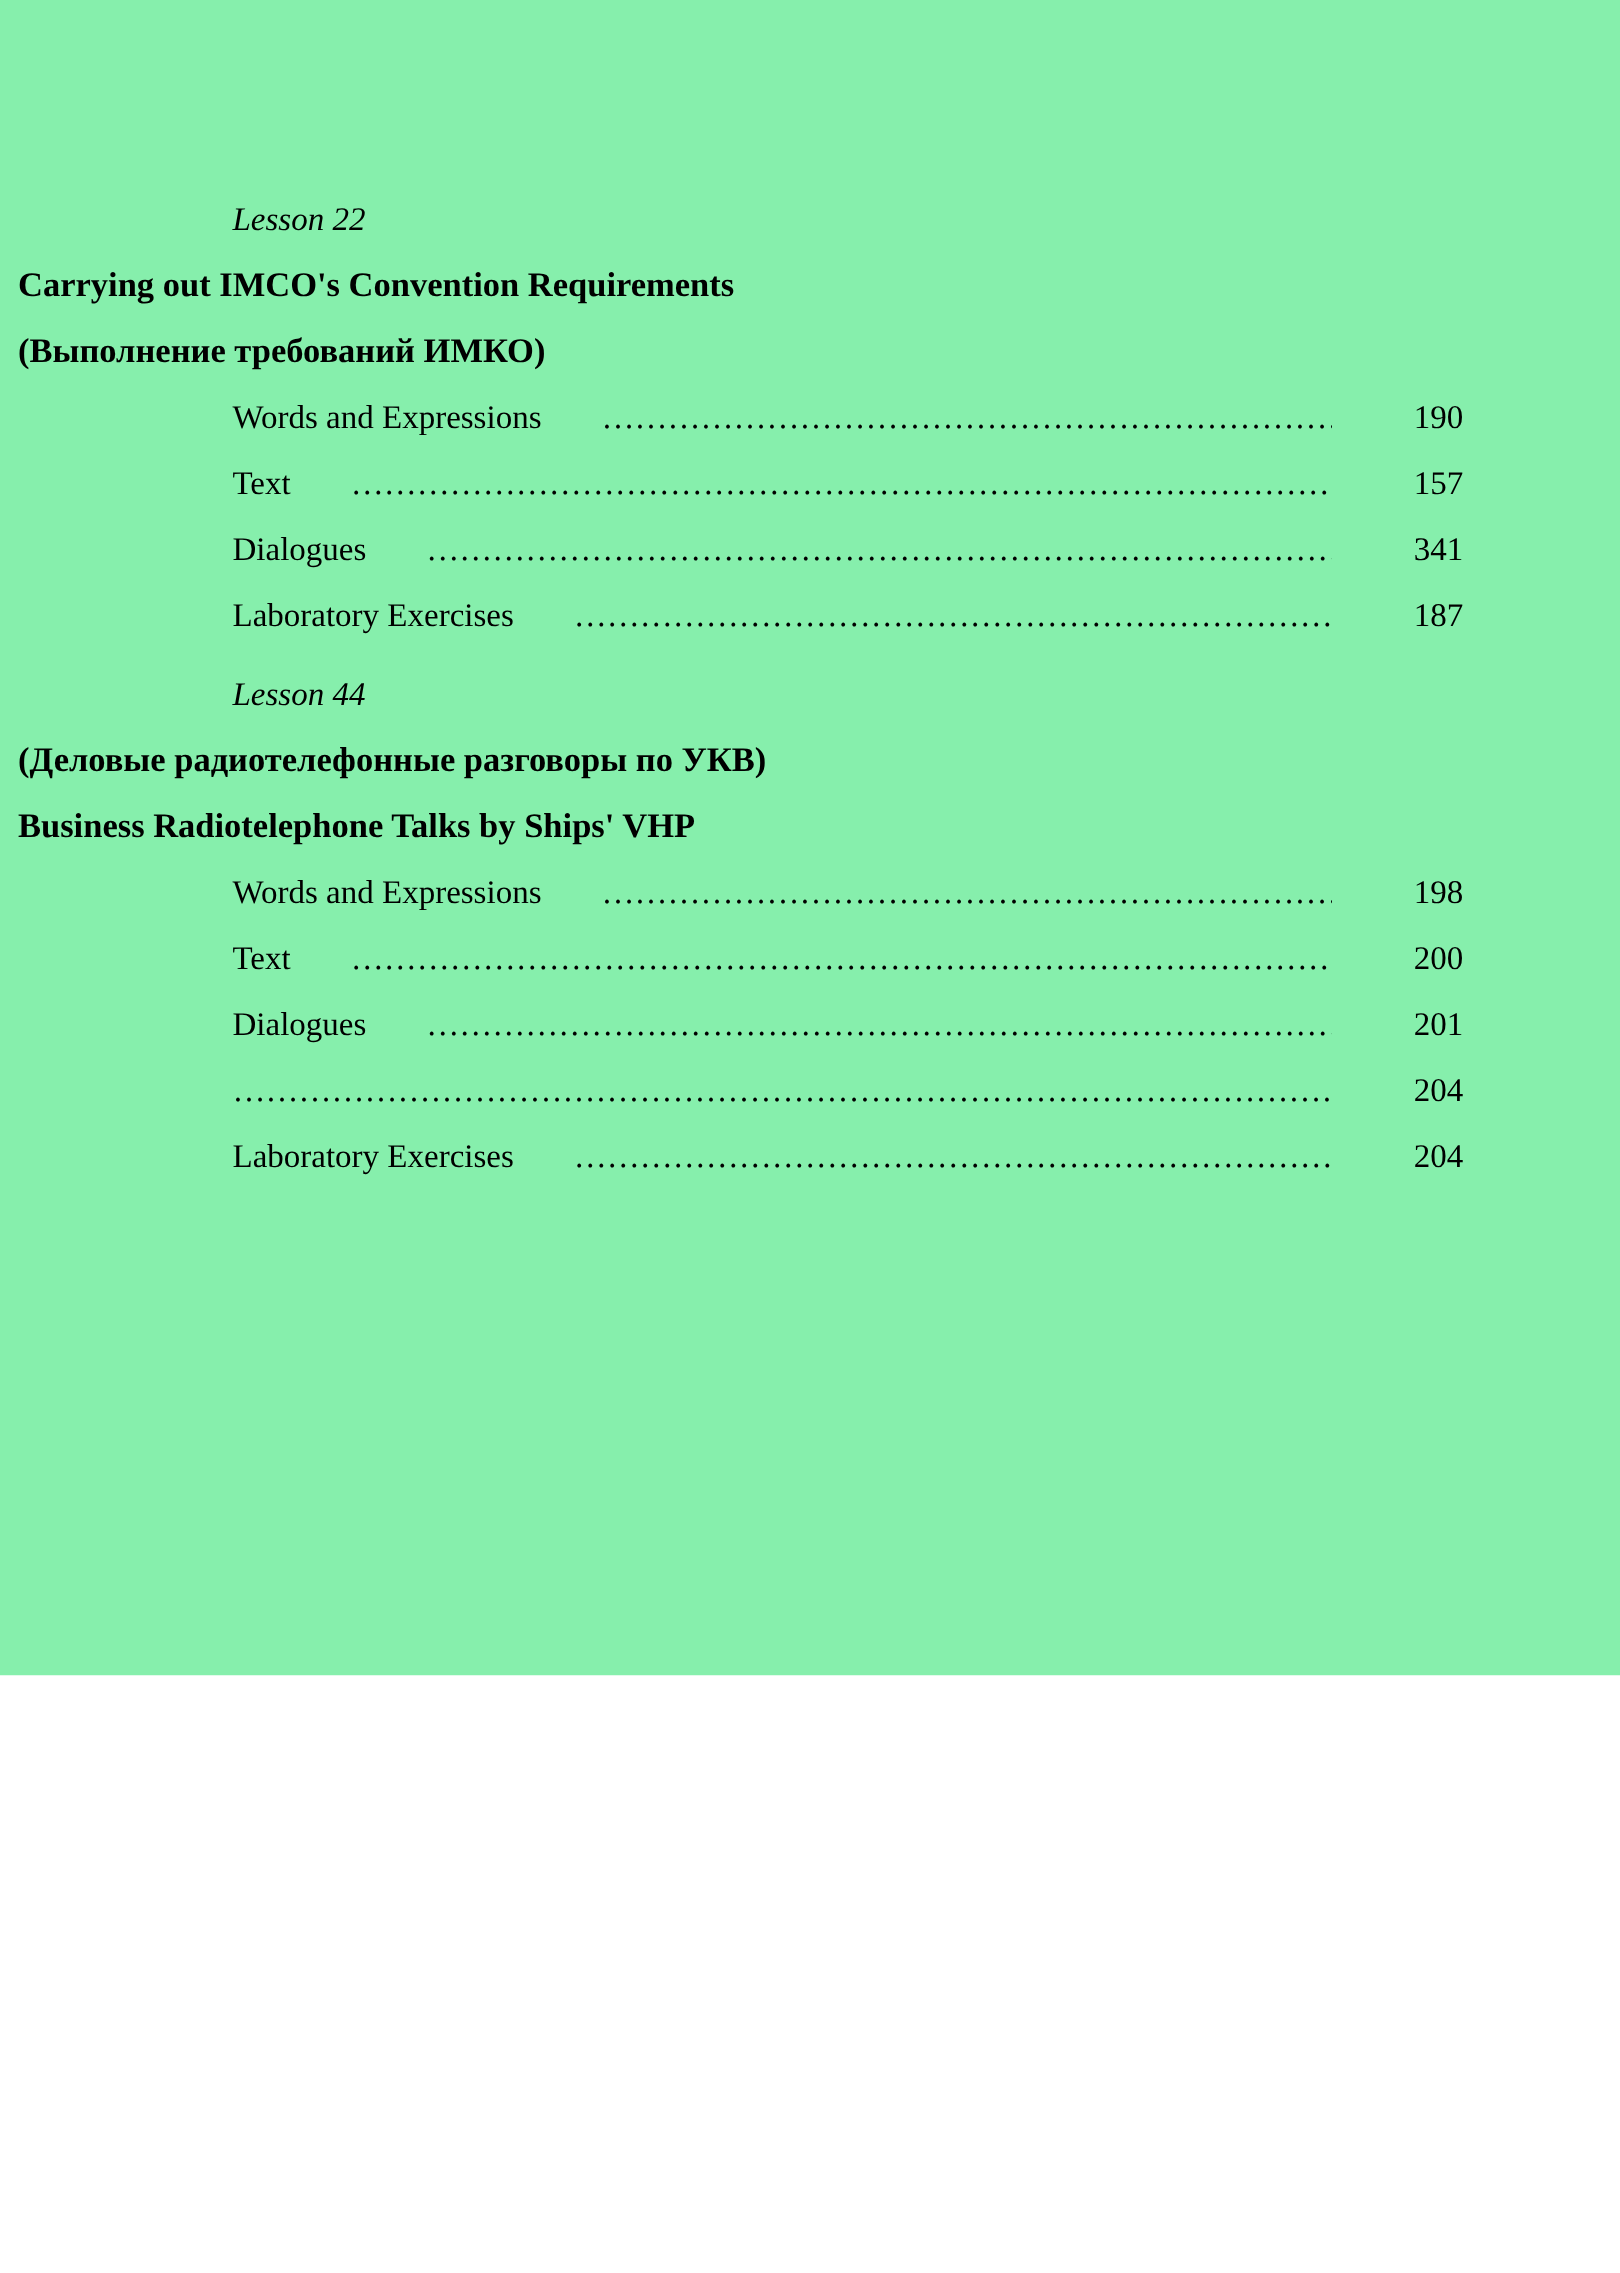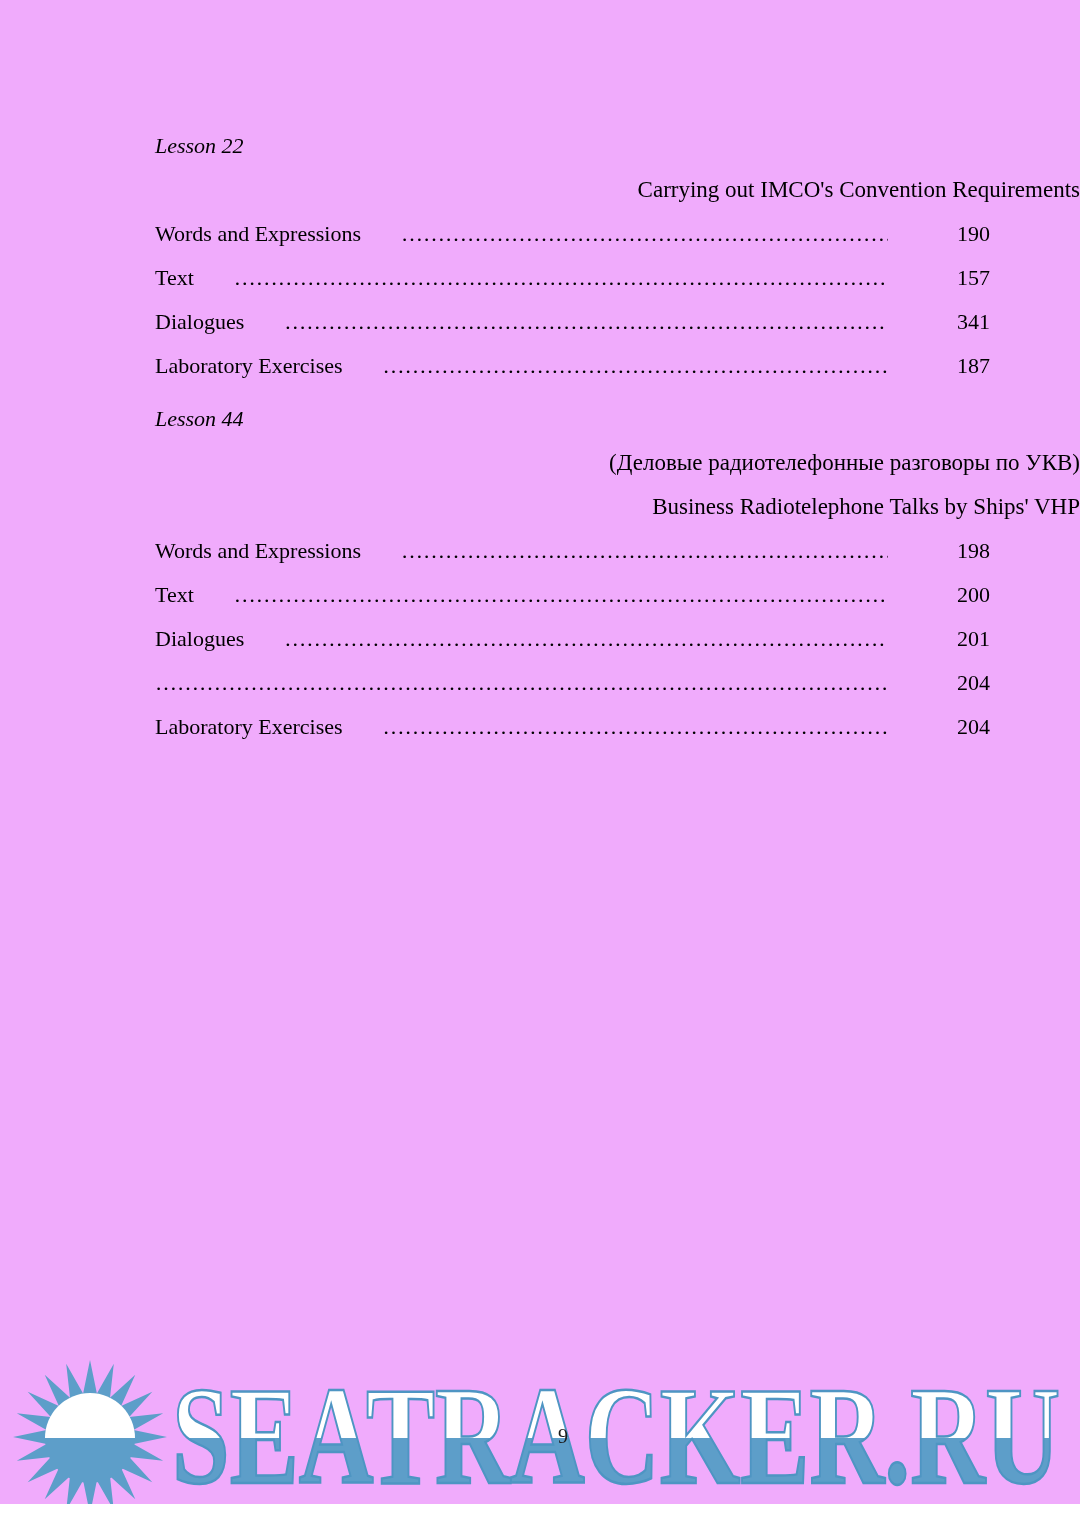--- a/index.html
+++ b/index.html
@@ -3,47 +3,48 @@
 <meta charset="utf-8">
 <style>
   html, body {
     margin: 0;
     padding: 0;
     background: #ffffff;
   }
   .page {
     position: relative;
     width: 1080px;
-    height: 1504px;
-    background: #f0abfc;
+    height: 1117px;
+    background: #86efac;
     color: #000000;
     font-family: "Liberation Serif", "DejaVu Serif", serif;
     overflow: hidden;
   }
   .content {
     position: absolute;
     left: 155px;
     top: 124px;
     width: 835px; 
   }
   .lesson-label {
     font-style: italic;
     font-size: 22px;
     line-height: 44px;
     white-space: nowrap;
   }
   .section-title {
-    font-weight: normal;
+    font-weight: bold;
     font-size: 23px;
     line-height: 44px;
-    text-align: right;
+    text-align: left;
     
     margin-left: -155px;
     margin-right: -90px;
     white-space: nowrap;
+    padding-left: 12px;
   }
   .toc-section-2 {
     margin-top: 9px;
   }
   .toc-row {
     display: flex;
     align-items: baseline;
     font-size: 22px;
     line-height: 44px;
     gap: 40px;
@@ -54,21 +55,21 @@
   }
   .toc-leader {
     flex: 1 1 auto;
     min-width: 0;
     overflow: hidden;
     white-space: nowrap;
   }
   .toc-page {
     flex: 0 0 auto;
     min-width: 62px;
-    text-align: right;
+    text-align: center;
   }
   .watermark {
     position: absolute;
     left: 0;
     top: 1350px;
   }
   .page-number {
     position: absolute;
     left: 558px;
     top: 1426px;
@@ -81,20 +82,21 @@
 </head>
 <body>
 
 <div class="page">
 
   <div class="content">
 
     <div class="toc-section">
       <div class="lesson-label">Lesson 22</div>
       <div class="section-title">Carrying out IMCO's Convention Requirements</div>
+      <div class="section-title">(Выполнение требований ИМКО)</div>
 
       <div class="toc-row">
         <span class="toc-label">Words and Expressions</span>
         <span class="toc-leader">………………………………………………………………………………………………………………………………</span>
         <span class="toc-page">190</span>
       </div>
       <div class="toc-row">
         <span class="toc-label">Text</span>
         <span class="toc-leader">………………………………………………………………………………………………………………………………</span>
         <span class="toc-page">157</span>

